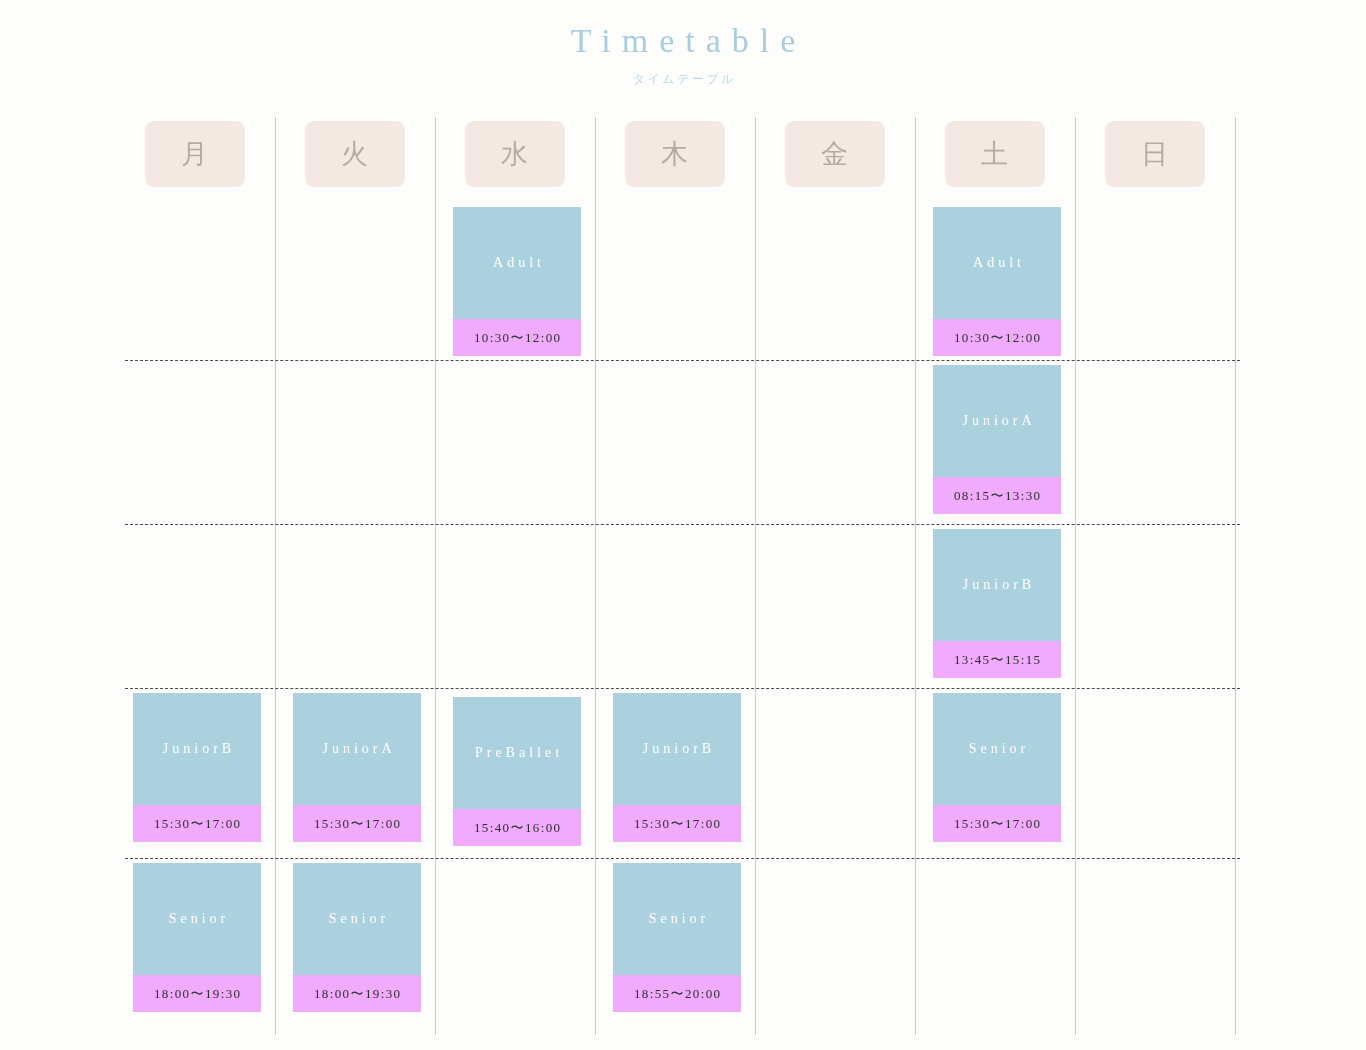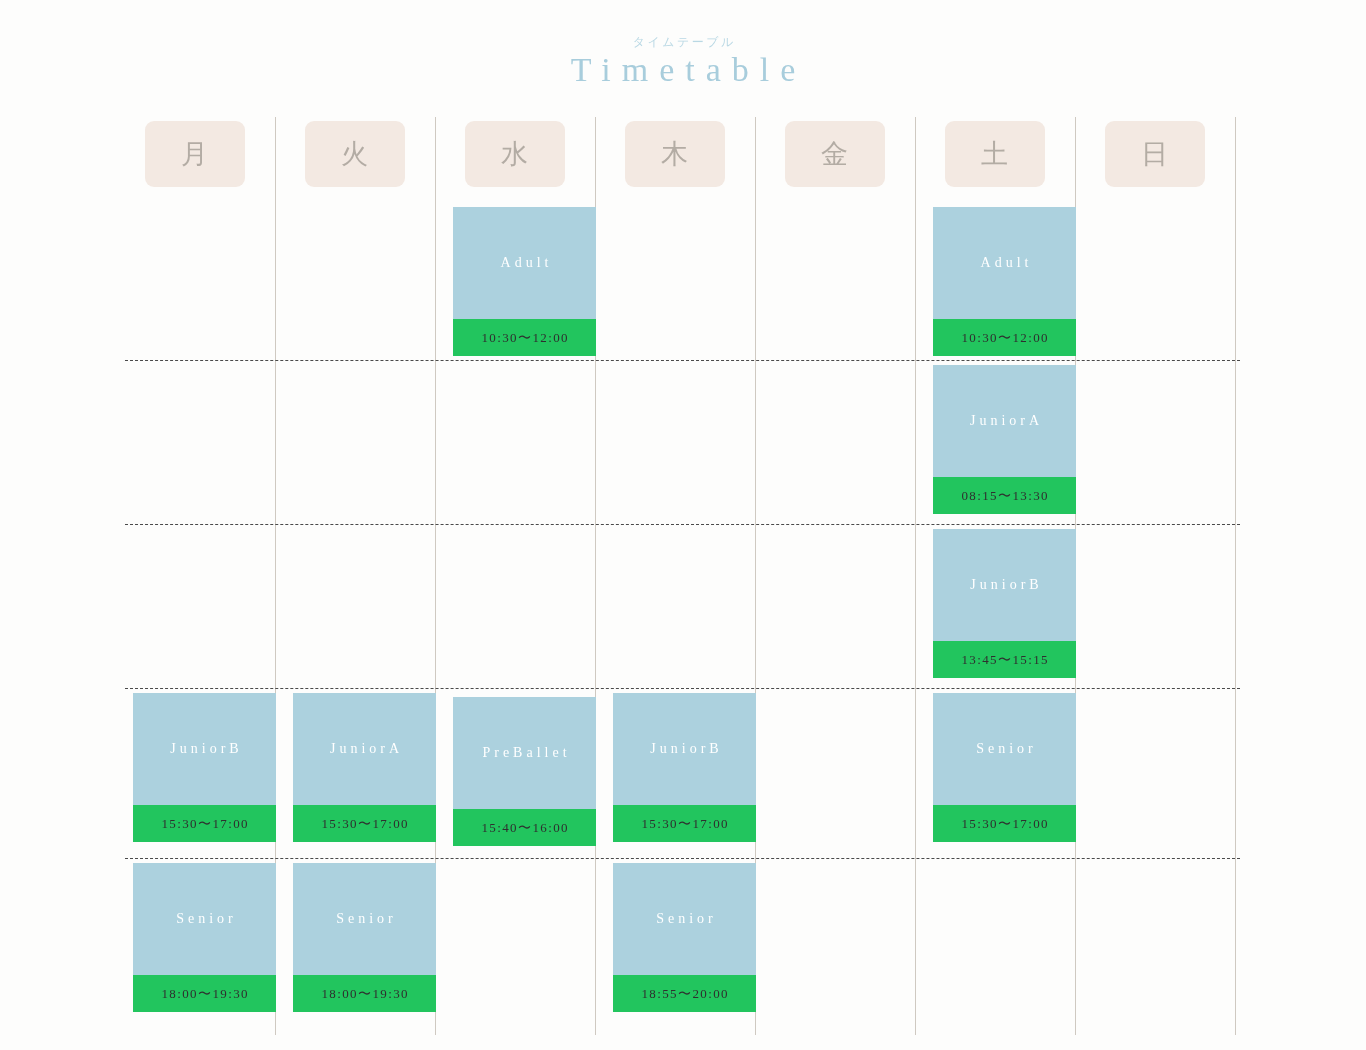--- a/index.html
+++ b/index.html
@@ -86,58 +86,58 @@
     justify-content: center;
     font-family: "DejaVu Sans", "Liberation Sans", sans-serif;
     font-size: 27px;
     color: #b3aca4;
     letter-spacing: 1px;
   }
 
   
   .class-card {
     position: absolute;
-    width: 143px;
+    width: 128px;
     background: #acd1de;
     display: flex;
     flex-direction: column;
     overflow: hidden;
   }
   .class-body {
     height: 112px;
     display: flex;
     align-items: center;
     justify-content: center;
     color: #ffffff;
     font-family: "Liberation Serif", "DejaVu Serif", serif;
     font-size: 14px;
     letter-spacing: 4px;
     text-indent: 4px;
     white-space: nowrap;
   }
   .class-time {
     height: 37px;
-    background: #22c55e;
+    background: #f0abfc;
     display: flex;
     align-items: center;
     justify-content: center;
     color: #2f2f2f;
     font-family: "Liberation Serif", "DejaVu Serif", serif;
     font-size: 13px;
     letter-spacing: 1.4px;
     text-indent: 1.4px;
     white-space: nowrap;
   }
 </style>
 </head>
 <body>
 
 <div id="header">
+  <div id="page-title">Timetable</div>
   <div id="page-subtitle">タイムテーブル</div>
-  <div id="page-title">Timetable</div>
 </div>
 
 <div id="timetable">
   <div id="col-lines">
       <div class="col-line" style="left: 155px;"></div>
       <div class="col-line" style="left: 315px;"></div>
       <div class="col-line" style="left: 475px;"></div>
       <div class="col-line" style="left: 635px;"></div>
       <div class="col-line" style="left: 795px;"></div>
       <div class="col-line" style="left: 955px;"></div>

